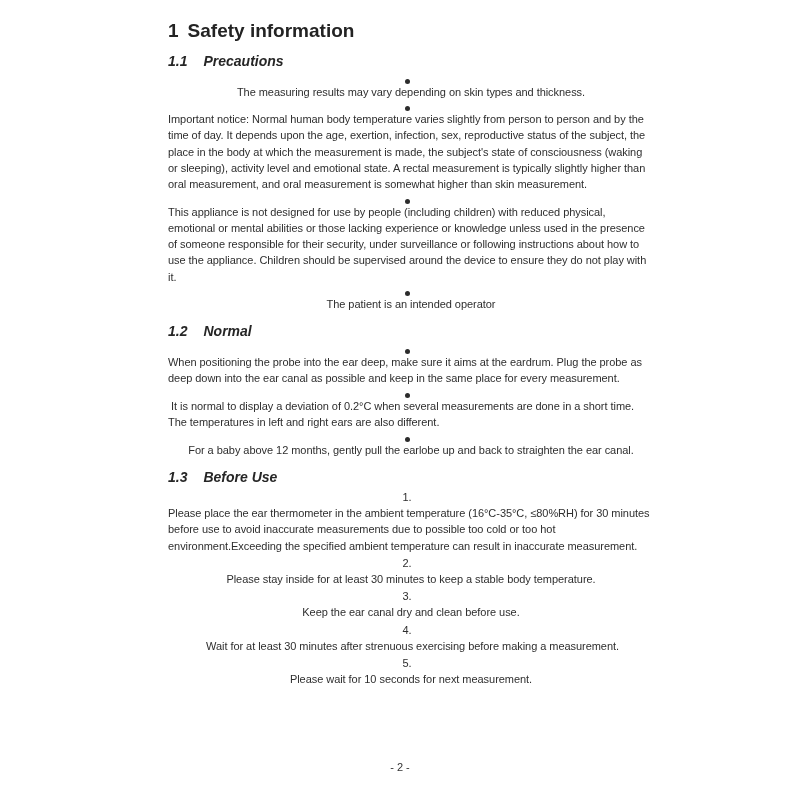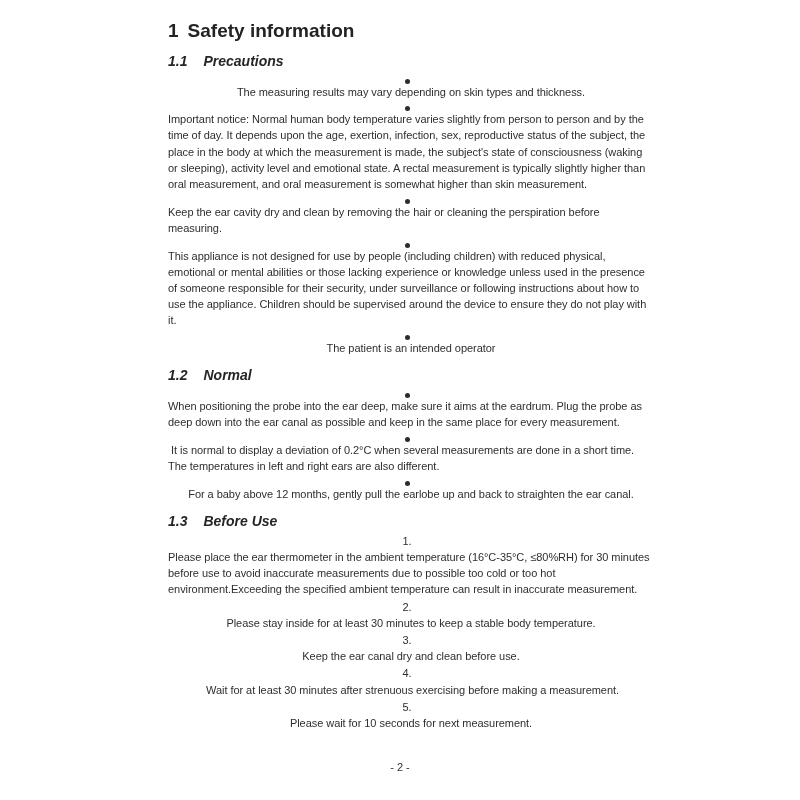--- a/index.html
+++ b/index.html
@@ -108,24 +108,20 @@
           <span class="bullet-dot"></span>
           <span class="li-text">The measuring results may vary depending on skin types and thickness.</span>
         </li>
 
         <li>
           <span class="bullet-dot"></span>
           <span class="li-text">Important notice: Normal human body temperature varies slightly from person to person and by the time of day. It depends upon the age, exertion, infection, sex, reproductive status of the subject, the place in the body at which the measurement is made, the subject's state of consciousness (waking or sleeping), activity level and emotional state. A rectal measurement is typically slightly higher than oral measurement, and oral measurement is somewhat higher than skin measurement.</span>
         </li>
 
 
-        <li>
-          <span class="bullet-dot"></span>
-          <span class="li-text">Keep the ear cavity dry and clean by removing the hair or cleaning the perspiration before measuring.</span>
-        </li>
 
 
 
         <li>
           <span class="bullet-dot"></span>
           <span class="li-text">This appliance is not designed for use by people (including children) with reduced physical, emotional or mental abilities or those lacking experience or knowledge unless used in the presence of someone responsible for their security, under surveillance or following instructions about how to use the appliance. Children should be supervised around the device to ensure they do not play with it.</span>
         </li>
 
         <li>
           <span class="bullet-dot"></span>

